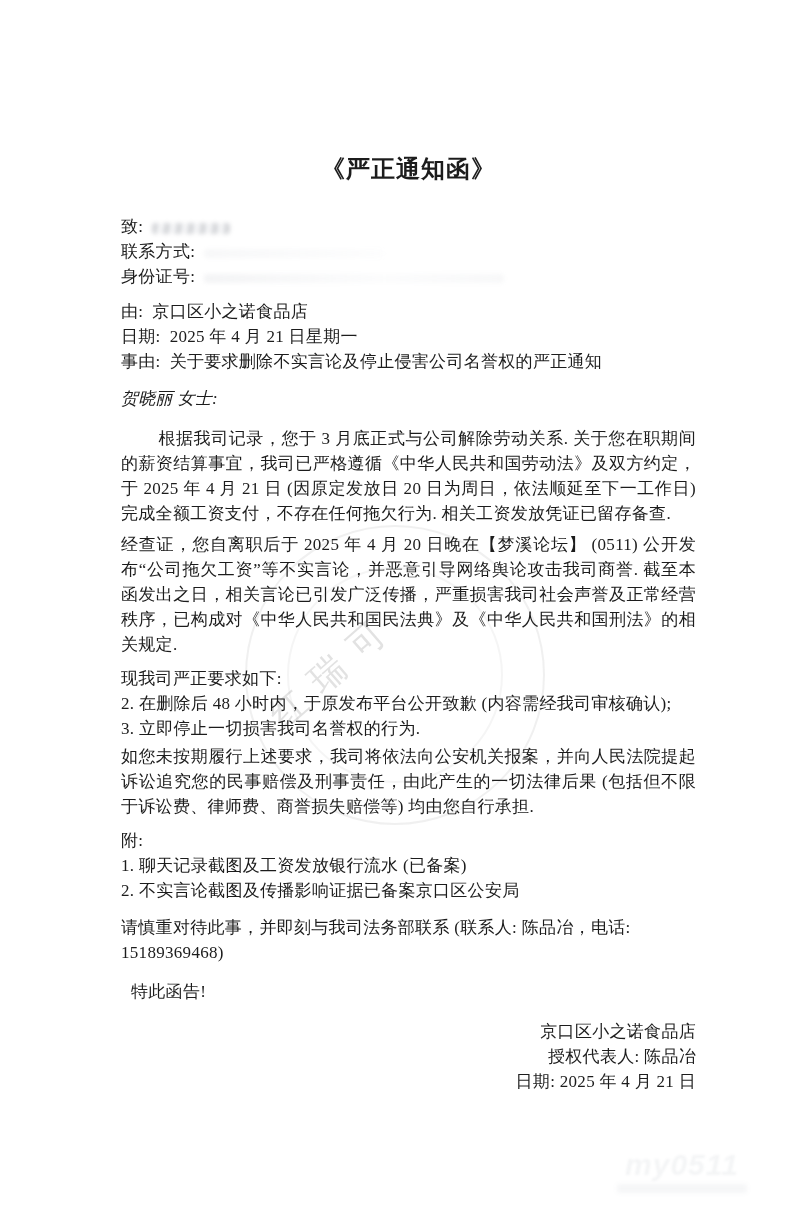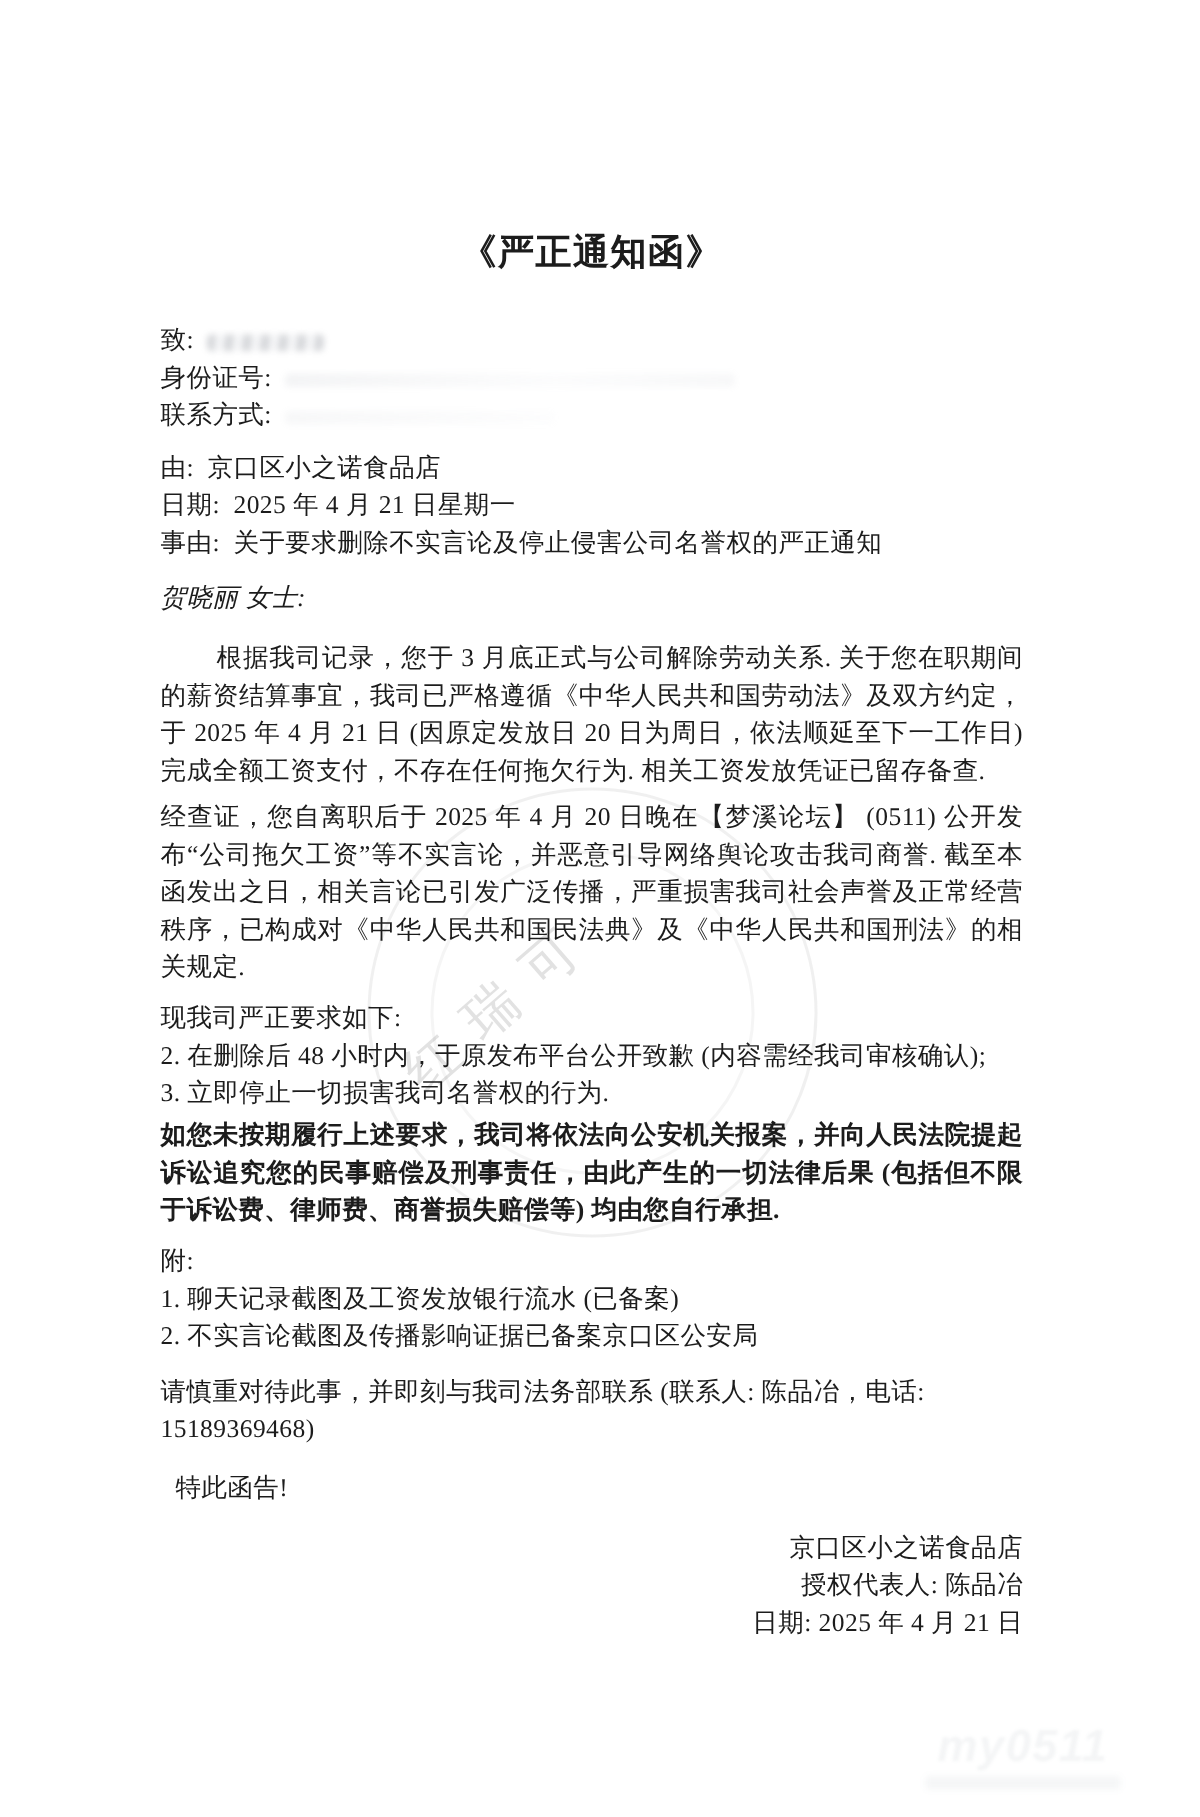--- a/index.html
+++ b/index.html
@@ -11,21 +11,21 @@
     position: relative;
     width: 800px;
     height: 1211px;
     background: #ffffff;
     overflow: hidden;
     font-family: "Liberation Serif", "DejaVu Serif", serif;
     color: #1c1c1c;
   }
   .content {
     position: absolute;
-    left: 107px;
+    left: 121px;
     top: 152px;
     width: 575px;
     font-size: 17px;
     line-height: 25px;
     letter-spacing: 0.3px;
   }
   .title {
     font-size: 24px;
     font-weight: bold;
     text-align: center;
@@ -36,21 +36,21 @@
   .block { margin: 0 0 10px 0; }
   .block-meta { margin: 0 0 12px 0; }
   .line { white-space: nowrap; }
   .lab { margin-right: 9px; }
   .lab-tight { margin-right: 9px; }
   .salutation { margin: 0 0 15px 0; font-style: italic; }
   .para { margin: 0 0 6px 0; text-align: justify; }
   .para-indent { text-indent: 2.2em; }
   .para-gap { margin-bottom: 9px; }
   .demands { margin: 0 0 3px 0; }
-  .warning { margin: 0 0 9px 0; text-align: justify; font-weight: bold; }
+  .warning { margin: 0 0 9px 0; text-align: justify; }
   .attachments { margin: 0 0 12px 0; }
   .contact-note { margin: 0 0 14px 0; }
   .closing { margin: 0 0 15px 10px; }
   .signature { text-align: right; }
   
   .smudge {
     display: inline-block;
     vertical-align: middle;
     filter: blur(2px);
     border-radius: 3px;
@@ -141,24 +141,24 @@
 
   <div class="content">
 
     <h1 class="title">《严正通知函》</h1>
 
     <div class="block">
       <div class="line">
         <span class="lab">致:</span><span class="smudge smudge-name"></span>
       </div>
       <div class="line">
+        <span class="lab">联系方式:</span><span class="smudge smudge-phone"></span>
+      </div>
+      <div class="line">
         <span class="lab">身份证号:</span><span class="smudge smudge-id"></span>
-      </div>
-      <div class="line">
-        <span class="lab">联系方式:</span><span class="smudge smudge-phone"></span>
       </div>
     </div>
 
     <div class="block-meta">
       <div class="line">
         <span class="lab-tight">由:</span><span>京口区小之诺食品店</span>
       </div>
       <div class="line">
         <span class="lab-tight">日期:</span><span>2025 年 4 月 21 日星期一</span>
       </div>

